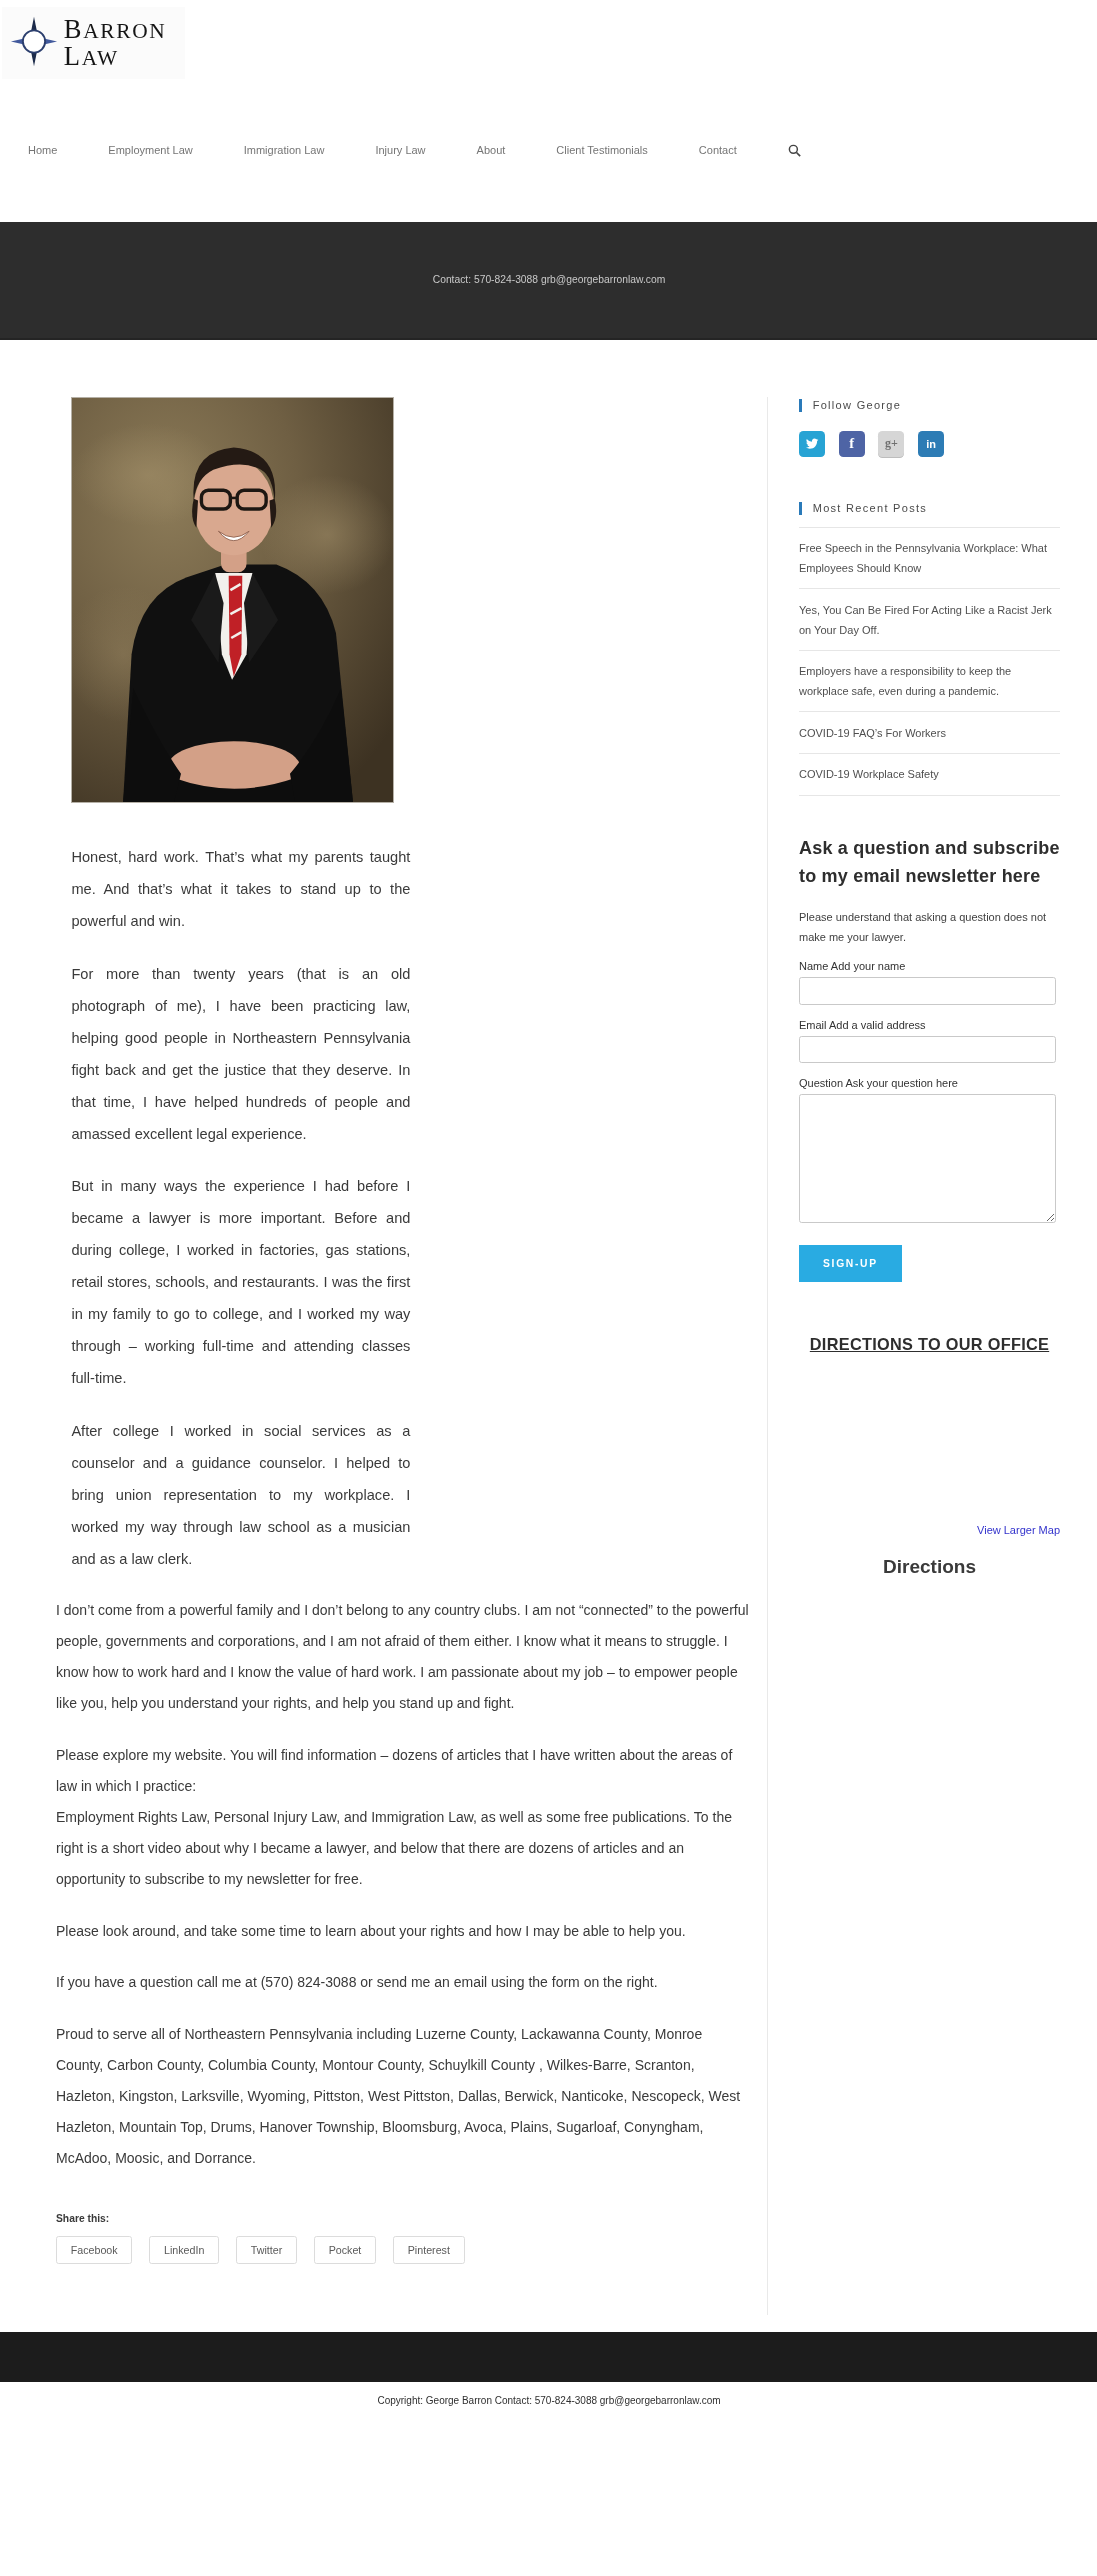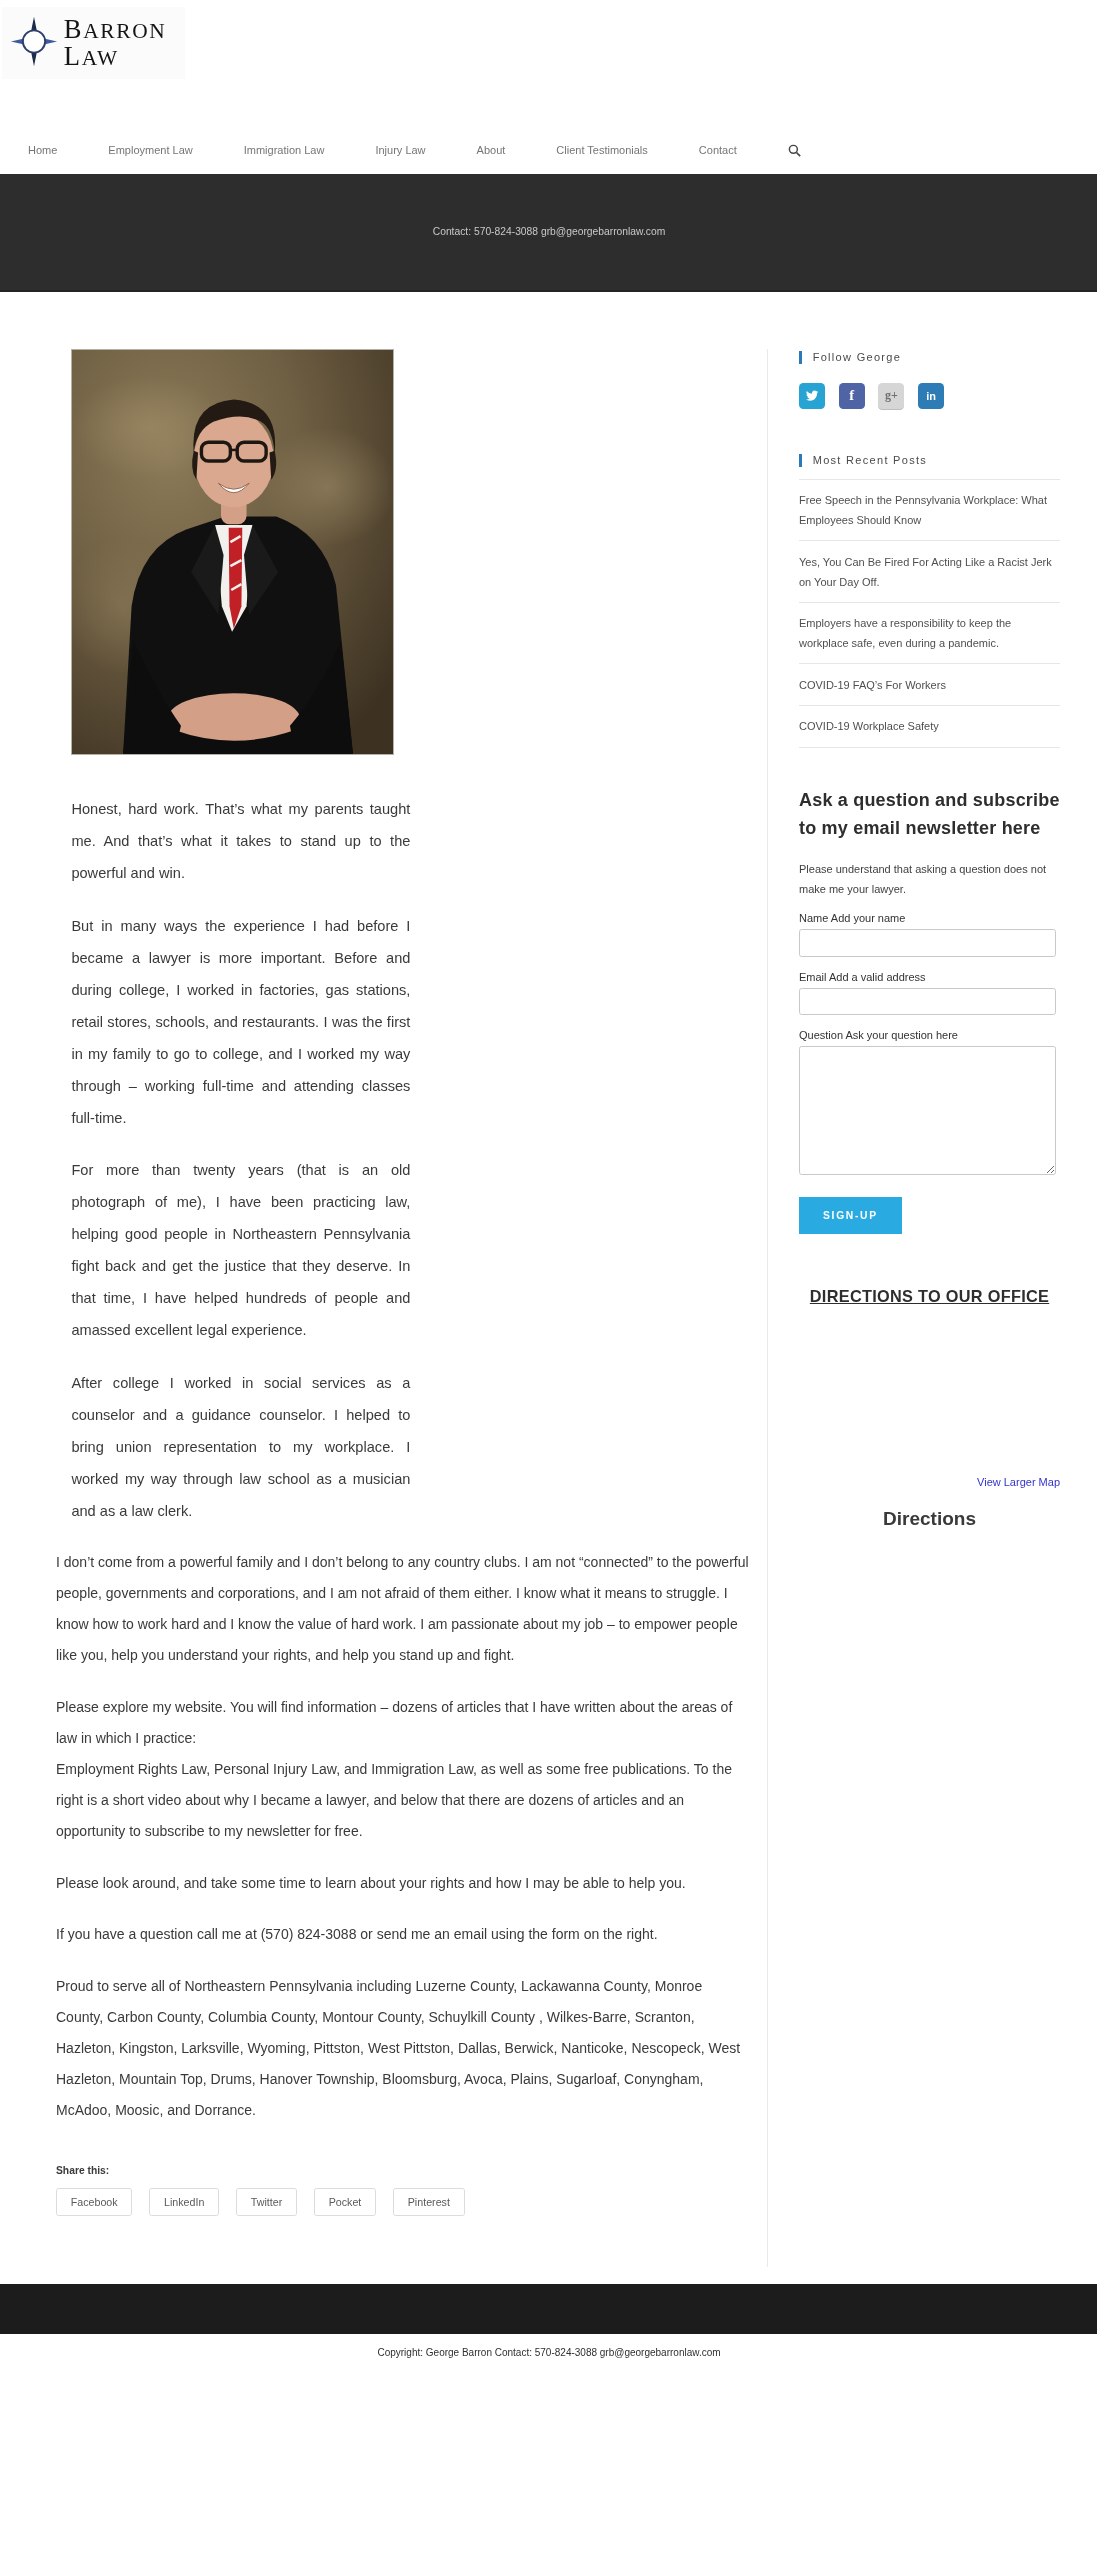--- a/index.html
+++ b/index.html
@@ -4,21 +4,21 @@
 <style>
   * { margin:0; padding:0; box-sizing:border-box; }
   html,body { background:#ffffff; }
   body {
     width:1098px; margin:0 auto;
     font-family:"Liberation Sans", sans-serif;
     color:#3a3a3a;
   }
 
   
-  .site-header { height:174px; background:#ffffff; position:relative;border-radius:28px; }
+  .site-header { height:222px; background:#ffffff; position:relative;border-radius:28px; }
   .logo-tile {
     position:absolute; left:1.7px; top:6.9px; width:183px; height:72px;
     background:#fbfbfb; display:flex; align-items:center; gap:5.1px; padding-left:6.9px;
     cursor:pointer;
   }
   .logo-text { font-family:"Liberation Serif", serif; color:#151515; line-height:1.02; letter-spacing:1.7px; }
   .logo-text .lg-line { display:block; font-size:21.4px; }
   .logo-text .lg-line::first-letter { font-size:26.6px; }
   .main-nav {
     position:absolute; left:28px; top:127px; display:flex; align-items:center; gap:51px;margin-top:16px;
@@ -199,22 +199,22 @@
         <path d="M172 156 Q190 170 208 156 Q190 178 172 156 Z" fill="#ffffff" stroke="#8a5a48" stroke-width="1"></path>
 
         <ellipse cx="190" cy="432" rx="78" ry="30" fill="#d3a087"></ellipse>
         <path d="M120 445 Q190 470 262 445 L262 473 L120 473 Z" fill="#0d0d0d"></path>
 
         <path d="M60 473 L72 340 Q100 400 128 440 L120 473 Z" fill="#0d0d0d"></path>
         <path d="M330 473 L316 340 Q290 400 256 440 L262 473 Z" fill="#0d0d0d"></path>
       </svg>
 
       <p>Honest, hard work. That’s what my parents taught me. And that’s what it takes to stand up to the powerful and win.</p>
+      <p>For more than twenty years (that is an old photograph of me), I have been practicing law, helping good people in Northeastern Pennsylvania fight back and get the justice that they deserve. In that time, I have helped hundreds of people and amassed excellent legal experience.</p>
       <p>But in many ways the experience I had before I became a lawyer is more important. Before and during college, I worked  in factories, gas stations, retail stores, schools, and restaurants. I was the first in my family to go to college, and I worked my way through – working full-time and attending classes full-time.</p>
-      <p>For more than twenty years (that is an old photograph of me), I have been practicing law, helping good people in Northeastern Pennsylvania fight back and get the justice that they deserve. In that time, I have helped hundreds of people and amassed excellent legal experience.</p>
       <p>After college I worked in social services as a counselor and a guidance counselor.  I helped to bring union representation to my workplace. I worked my way through law school as a musician and as a law clerk.</p>
     </div>
 
     <div class="wide">
       <p>I don’t come from a powerful family and I don’t belong to any country clubs. I am not “connected” to the powerful people, governments and corporations, and I am not afraid of them either. I know what it means to struggle. I know how to work hard and I know the value of hard work. I am passionate about my job – to empower people like you, help you understand your rights, and help you stand up and fight.</p>
       <p>Please explore my website. You will find information – dozens of articles that I have written about the areas of law in which I practice:
 Employment Rights Law, Personal Injury Law, and Immigration Law, as well as some free publications. To the right is a short video about why I became a lawyer, and below that there are dozens of articles and an opportunity to subscribe to my newsletter for free.</p>
       <p>Please look around, and take some time to learn about your rights and how I may be able to help you.</p>
       <p>If you have a question call me at (570) 824-3088 or send me an email using the form on the right.</p>
       <p>Proud to serve all of Northeastern Pennsylvania including Luzerne County, Lackawanna County, Monroe County, Carbon County, Columbia County, Montour County, Schuylkill County , Wilkes-Barre, Scranton, Hazleton, Kingston, Larksville, Wyoming, Pittston, West Pittston, Dallas, Berwick, Nanticoke, Nescopeck, West Hazleton, Mountain Top, Drums, Hanover Township, Bloomsburg, Avoca, Plains, Sugarloaf, Conyngham, McAdoo, Moosic, and Dorrance.</p>

